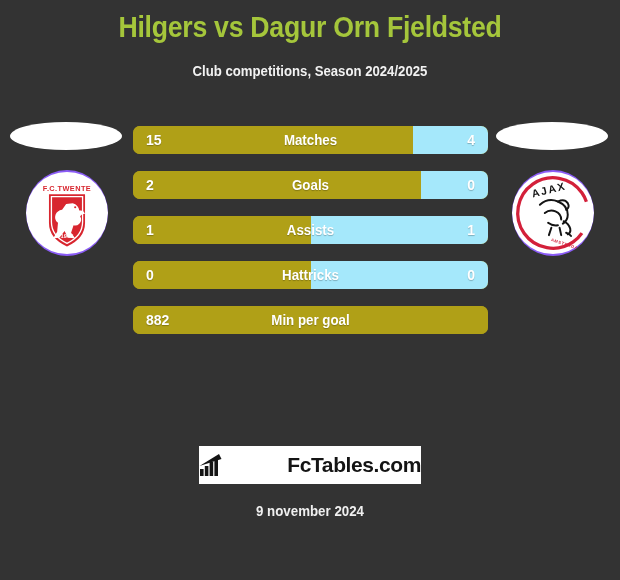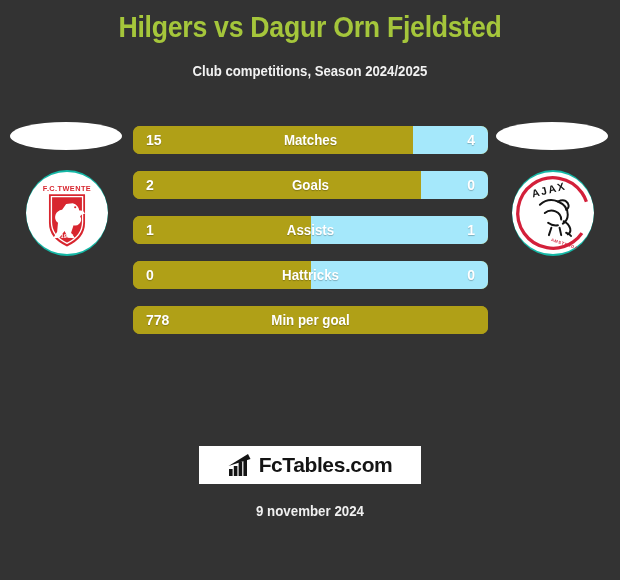--- a/index.html
+++ b/index.html
@@ -61,21 +61,21 @@
     background: #ffffff;
     border-radius: 50%;
   }
 
   .crest {
     position: absolute;
     top: 52px;
     left: 18px;
     width: 82px;
     height: 86px;
-    background: #14b8a6;
+    background: #8b5cf6;
     border-radius: 50%;
     overflow: hidden;
   }
   .crest svg { display: block; width: 100%; height: 100%; }
 
   
   .bars {
     position: absolute;
     top: 126px;
     left: 133px;
@@ -127,21 +127,21 @@
   
   .logo-box {
     position: absolute;
     top: 446px;
     left: 199px;
     width: 222px;
     height: 38px;
     background: #ffffff;
     display: flex;
     align-items: center;
-    justify-content: center;
+    justify-content: space-between;
     gap: 7px;
   }
   .logo-icon { width: 24px; height: 22px; display: block; }
   .logo-text {
     color: #141414;
     font-size: 21px;
     font-weight: bold;
     letter-spacing: -0.4px;
   }
 
@@ -224,21 +224,21 @@
     </div>
     <div class="bar-row">
       <div class="bar-fill-home" style="width: 50%; background: rgb(176, 160, 23);"></div>
       <div class="bar-fill-away" style="width: 50%; background: rgb(165, 232, 251);"></div>
       <div class="bar-val bar-val-home">0</div>
       <div class="bar-val bar-val-away">0</div>
       <div class="bar-label">Hattricks</div>
     </div>
     <div class="bar-row">
       <div class="bar-fill-home" style="width: 100%; background: rgb(176, 160, 23);"></div>
-      <div class="bar-val bar-val-home">778</div>
+      <div class="bar-val bar-val-home">882</div>
       <div class="bar-label">Min per goal</div>
     </div>
   </div>
 
 <div class="logo-box">
   <svg class="logo-icon" viewBox="0 0 24 22" xmlns="http://www.w3.org/2000/svg">
     <rect x="1" y="15" width="3.6" height="7" fill="#141414"></rect>
     <rect x="5.8" y="12" width="3.6" height="10" fill="#141414"></rect>
     <rect x="10.6" y="8" width="3.6" height="14" fill="#141414"></rect>
     <rect x="15.4" y="4" width="3.6" height="18" fill="#141414"></rect>

